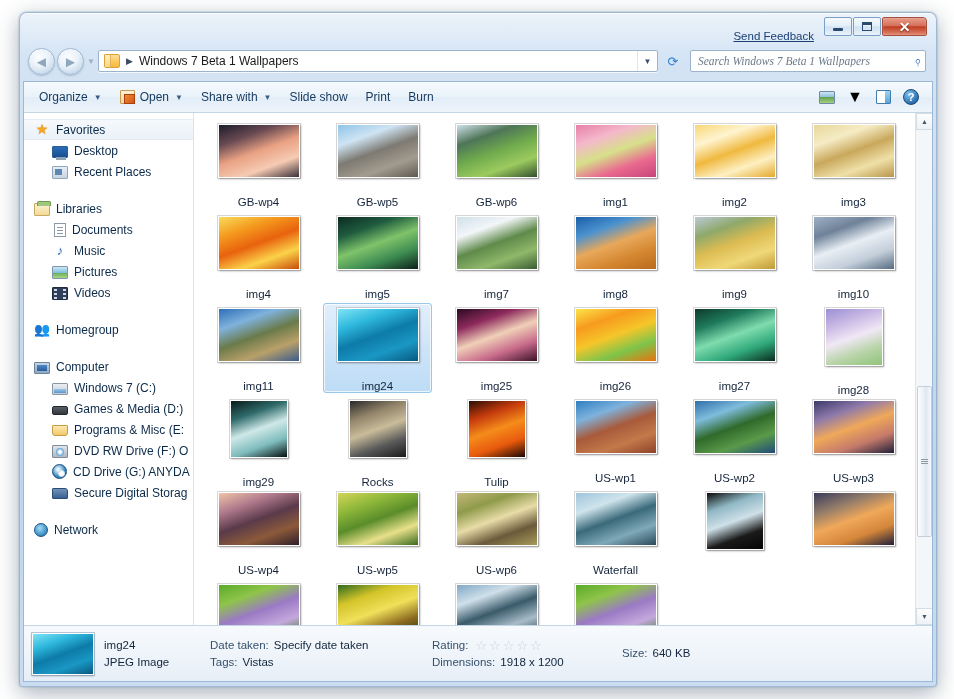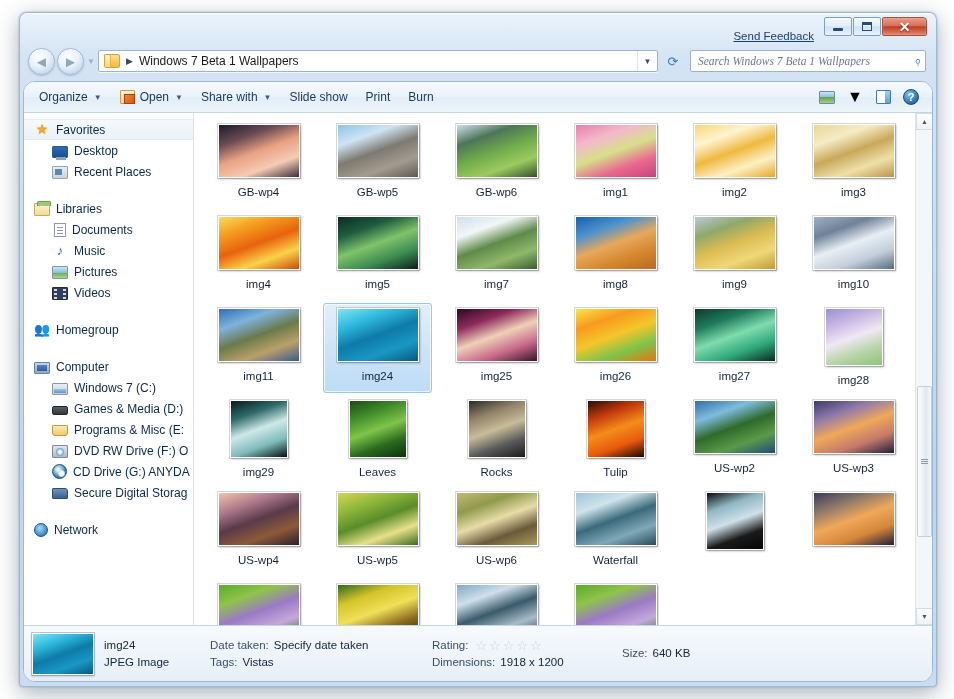--- a/index.html
+++ b/index.html
@@ -152,21 +152,21 @@
     white-space:nowrap; overflow:hidden; flex:1 1 auto;
   }
   .search-ico { color:#2f6fb5; font-size:13px; margin-left:2px; transform: rotate(-45deg);}
 
   
   #client {
     position: absolute;
     left: 3px; right: 3px; top: 68px; bottom: 4px;
     background: #ffffff;
     border: 1px solid #9cb8d4;
-    border-radius: 12px;
+    border-radius: 0;
     display: flex; flex-direction: column;
     overflow: hidden;
   }
 
   
   #cmdbar {
     height: 31px; flex: 0 0 auto;
     background: linear-gradient(to bottom,#f5fafd 0%,#eaf2fa 48%,#e2edf7 52%,#eef5fb 100%);
     border-bottom: 1px solid #c3d6e6;
     display: flex; align-items: center;
@@ -374,21 +374,21 @@
   }
   .thumb {
     width: 82px; height: 54px;
     border: 1px solid #ffffff;
     box-shadow: 1px 1px 2px rgba(60,60,60,0.45), 0 0 0 1px rgba(150,150,150,0.35);
     background: #ccc;
     flex: 0 0 auto;
   }
   .thumb.sq { width: 58px; height: 58px; }
   .tile .cap {
-    font-size: 11.5px; color:#14243a; margin-top: 8px;
+    font-size: 11.5px; color:#14243a; margin-top: 18px;
     white-space: nowrap; text-align:center;
   }
 
   
   #vscroll {
     width: 17px; flex:0 0 auto;
     background: #f4f7fa;
     border-left: 1px solid #dde5ec;
     position: relative;
   }
@@ -700,30 +700,30 @@
                 </div>
                 <div class="tile">
                   <div class="thumb sq" style="background: linear-gradient(160deg, rgb(154, 143, 212) 0%, rgb(201, 184, 228) 26%, rgb(240, 232, 245) 50%, rgb(184, 212, 168) 74%, rgb(143, 196, 122) 100%);"></div>
                   <div class="cap">img28</div>
                 </div>
                 <div class="tile">
                   <div class="thumb sq" style="background: linear-gradient(160deg, rgb(10, 26, 26) 0%, rgb(47, 106, 106) 26%, rgb(207, 232, 232) 50%, rgb(127, 188, 188) 74%, rgb(5, 16, 15) 100%);"></div>
                   <div class="cap">img29</div>
                 </div>
                 <div class="tile">
-                  <div class="thumb sq" style="background: linear-gradient(160deg, rgb(31, 74, 26) 0%, rgb(63, 140, 42) 26%, rgb(127, 196, 74) 50%, rgb(42, 106, 31) 74%, rgb(15, 47, 13) 100%);"></div>
-                  <div class="cap">Leaves</div>
-                </div>
-                <div class="tile">
                   <div class="thumb sq" style="background: linear-gradient(160deg, rgb(42, 42, 42) 0%, rgb(143, 130, 104) 26%, rgb(201, 188, 154) 50%, rgb(90, 90, 90) 74%, rgb(26, 26, 26) 100%);"></div>
                   <div class="cap">Rocks</div>
                 </div>
                 <div class="tile">
                   <div class="thumb sq" style="background: linear-gradient(160deg, rgb(42, 13, 5) 0%, rgb(196, 58, 13) 26%, rgb(245, 140, 26) 50%, rgb(232, 90, 13) 74%, rgb(26, 7, 3) 100%);"></div>
                   <div class="cap">Tulip</div>
+                </div>
+                <div class="tile">
+                  <div class="thumb" style="background: linear-gradient(160deg, rgb(47, 127, 196) 0%, rgb(127, 178, 220) 26%, rgb(168, 90, 58) 50%, rgb(196, 121, 74) 74%, rgb(140, 66, 40) 100%);"></div>
+                  <div class="cap">US-wp1</div>
                 </div>
                 <div class="tile">
                   <div class="thumb" style="background: linear-gradient(160deg, rgb(47, 111, 170) 0%, rgb(127, 188, 220) 26%, rgb(47, 106, 42) 50%, rgb(90, 154, 74) 74%, rgb(31, 74, 122) 100%);"></div>
                   <div class="cap">US-wp2</div>
                 </div>
                 <div class="tile">
                   <div class="thumb" style="background: linear-gradient(160deg, rgb(58, 58, 106) 0%, rgb(143, 122, 170) 26%, rgb(240, 168, 90) 50%, rgb(196, 122, 106) 74%, rgb(31, 31, 58) 100%);"></div>
                   <div class="cap">US-wp3</div>
                 </div>
                 <div class="tile">

